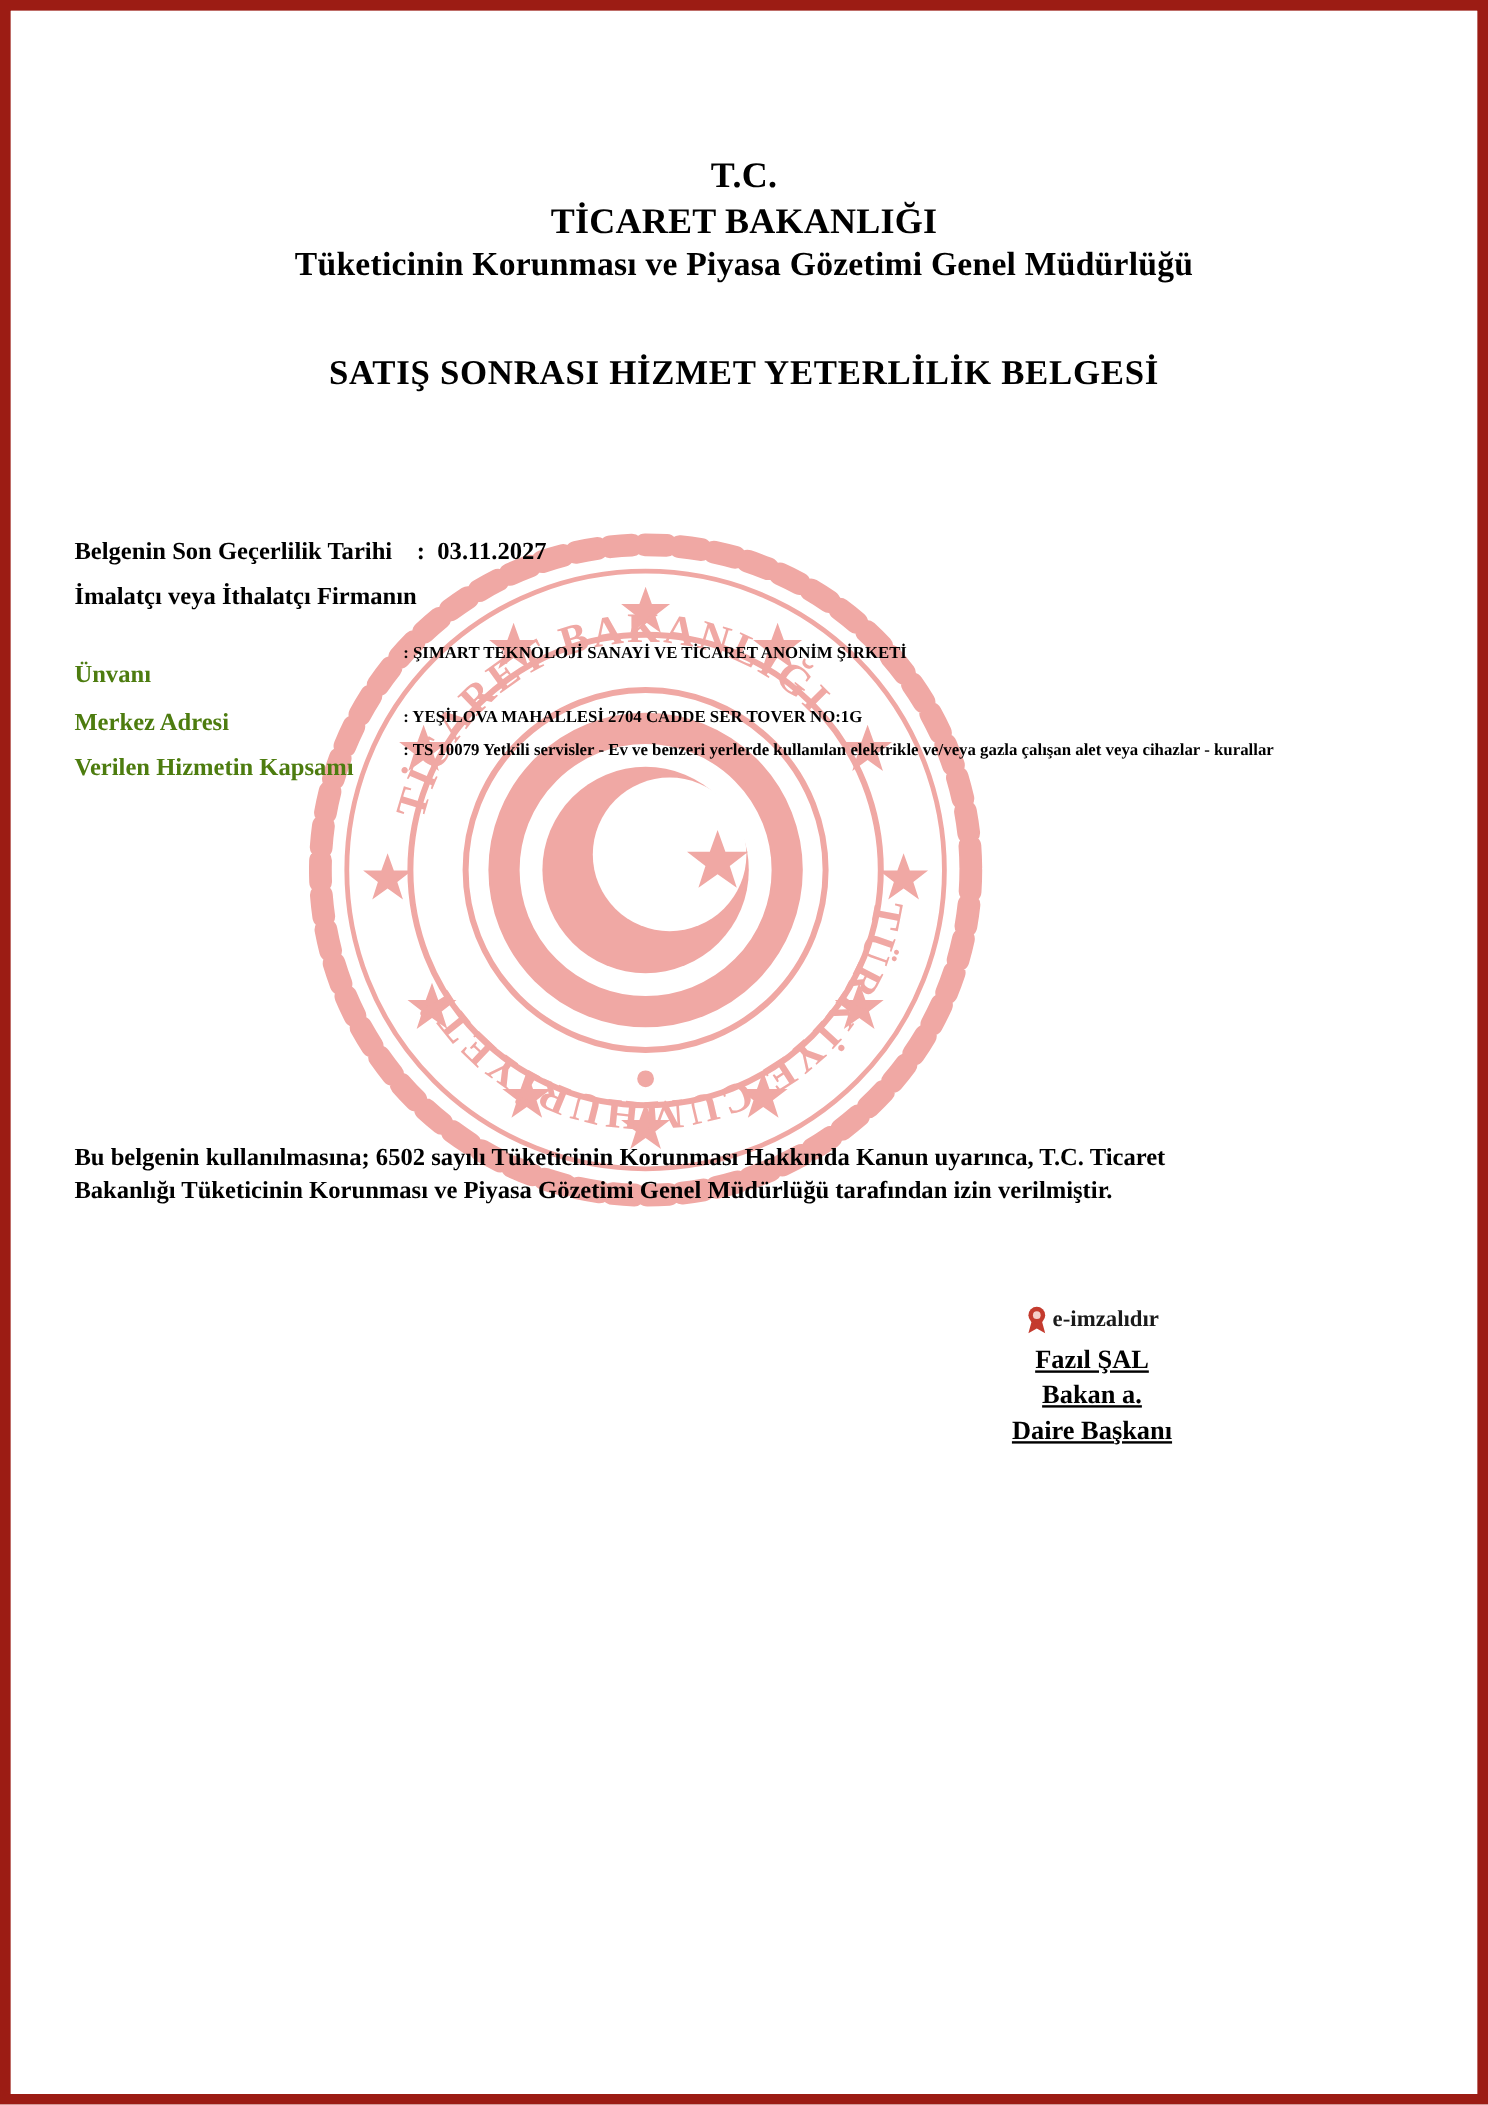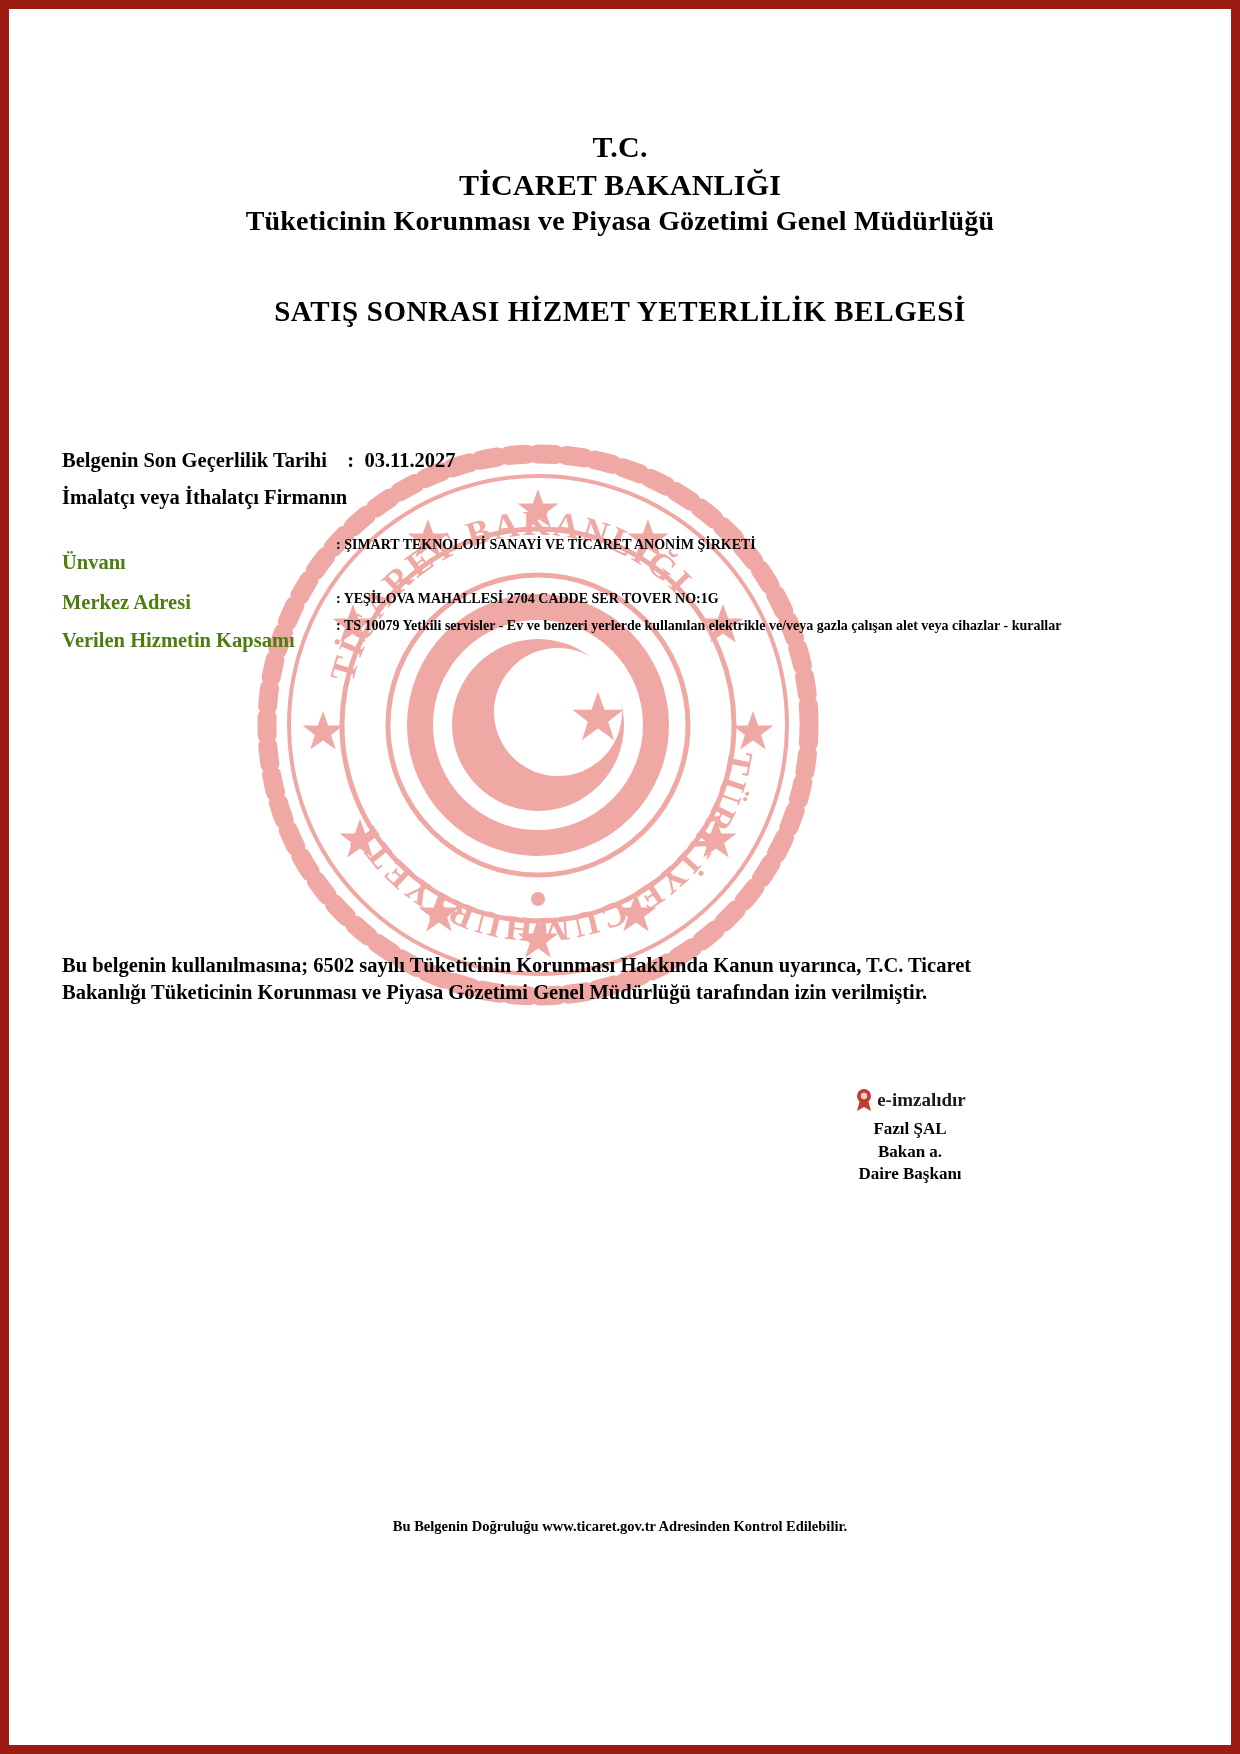--- a/index.html
+++ b/index.html
@@ -141,23 +141,24 @@
     color: #1a1a1a;
     display: flex;
     align-items: center;
     justify-content: center;
     gap: 3px;
     white-space: nowrap;
   }
   .rosette { display: inline-block; width: 20px; height: 24px; }
   .sig-name {
     margin-top: 6px;
-    font-size: 17px;
+    font-size: 22px;
     font-weight: bold;
     line-height: 1.33;
+    text-decoration: underline;
   }
 
   .footer {
     position: absolute;
     left: 0;
     top: 1518px;
     width: 1240px;
     text-align: center;
     font-size: 14.5px;
     font-weight: bold;
@@ -279,16 +280,15 @@
             <circle cx="10" cy="8" r="3.2" fill="#f4cfc9"></circle>
           </svg>
         </span>
         <span>e-imzalıdır</span>
       </div>
       <div class="sig-name">Fazıl ŞAL</div>
       <div class="sig-name" style="margin-top:0">Bakan a.</div>
       <div class="sig-name" style="margin-top:0">Daire Başkanı</div>
     </div>
 
-    <div class="footer">Bu Belgenin Doğruluğu www.ticaret.gov.tr Adresinden Kontrol Edilebilir.</div>
 
   </div>
 </div>
 
 </body></html>

